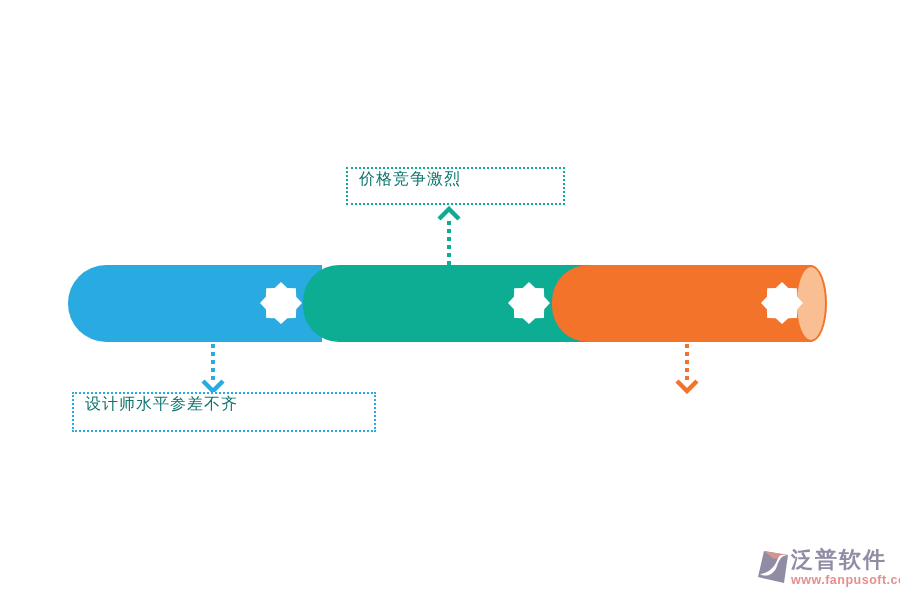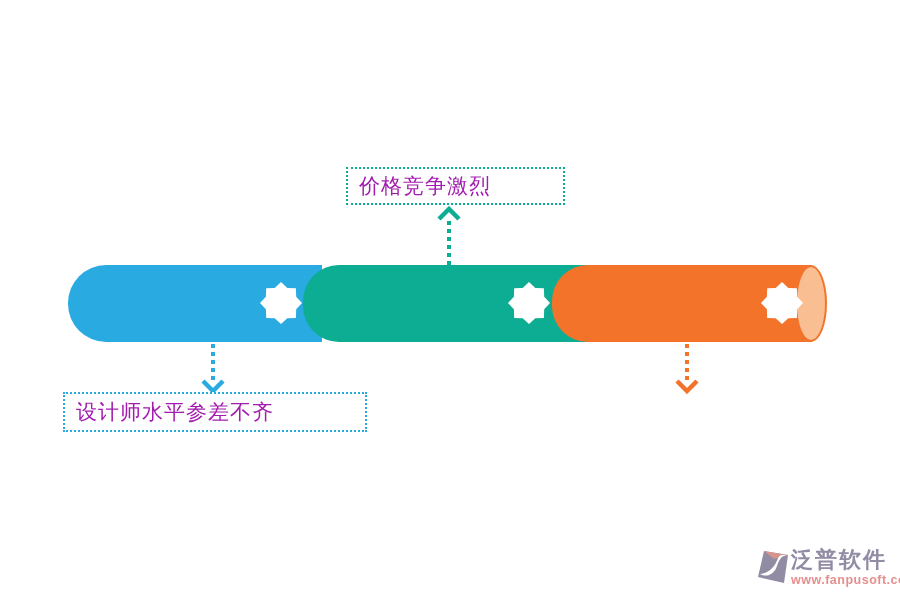--- a/index.html
+++ b/index.html
@@ -26,25 +26,25 @@
   .vline-blue{left:211px;top:344px;height:38px;
     background-image:repeating-linear-gradient(to bottom,#29ABE2 0 4px,transparent 4px 8px);}
   .vline-orange{left:685px;top:344px;height:38px;
     background-image:repeating-linear-gradient(to bottom,#F4732B 0 4px,transparent 4px 8px);}
   .chev{position:absolute;}
   .chev-green{left:436px;top:206px;}
   .chev-blue{left:200px;top:379px;}
   .chev-orange{left:674px;top:379px;}
   
   .callout{
-    position:absolute;box-sizing:border-box;display:flex;align-items:center;
-    padding-left:11px;font-size:21px;color:#a21caf;background:#ffffff;letter-spacing:1px;
+    position:absolute;box-sizing:border-box;display:flex;
+    padding-left:11px;font-size:16px;color:#0f766e;background:#ffffff;letter-spacing:1px;
   }
   .callout-top{left:346px;top:167px;width:219px;height:38px;border:2px dotted #0CAD92;}
-  .callout-bl{left:63px;top:392px;width:304px;height:40px;border:2px dotted #29ABE2;font-family:Liberation Mono, monospace;}
+  .callout-bl{left:72px;top:392px;width:304px;height:40px;border:2px dotted #29ABE2;font-family:Liberation Mono, monospace;}
   .callout-br{left:515px;top:392px;width:315px;height:40px;border:2px dotted #F4732B;}
   
   .watermark{position:absolute;left:757px;top:548px;display:flex;align-items:flex-start;
     font-family:"Liberation Sans","DejaVu Sans",sans-serif;}
   .wm-logo{flex:0 0 auto;margin-top:2px;}
   .wm-col{display:flex;flex-direction:column;margin-left:2px;}
   .wm-brand{font-size:22px;font-weight:bold;color:#918BA4;letter-spacing:2px;line-height:24px;white-space:nowrap;}
   .wm-url{font-size:12.5px;font-weight:bold;color:#E5908E;letter-spacing:0.5px;margin-top:1px;white-space:nowrap;}
 </style>
 </head>

